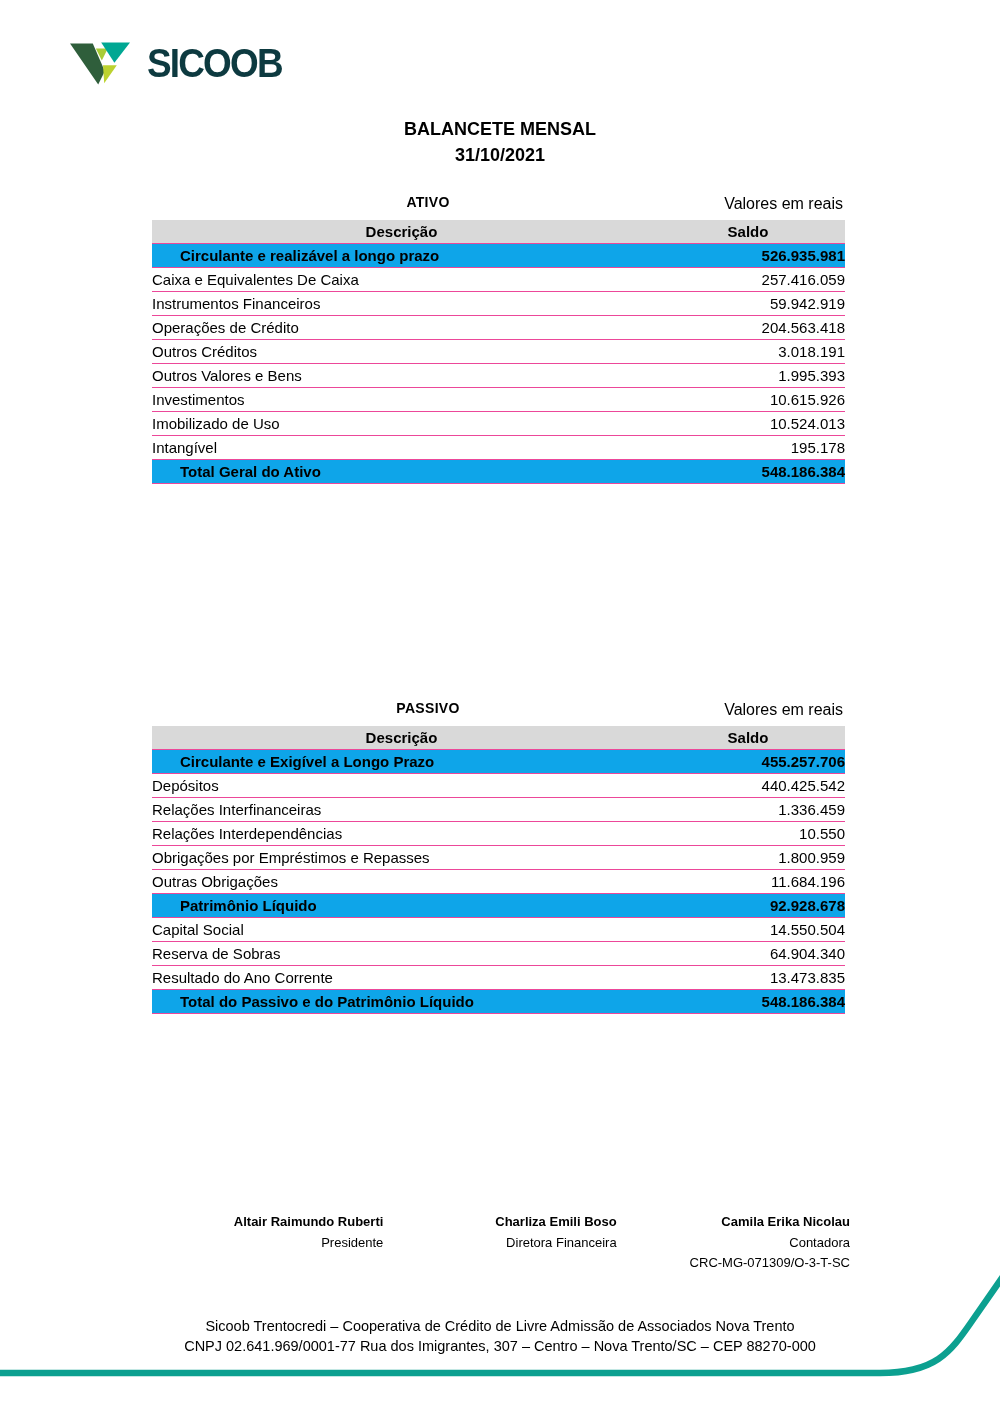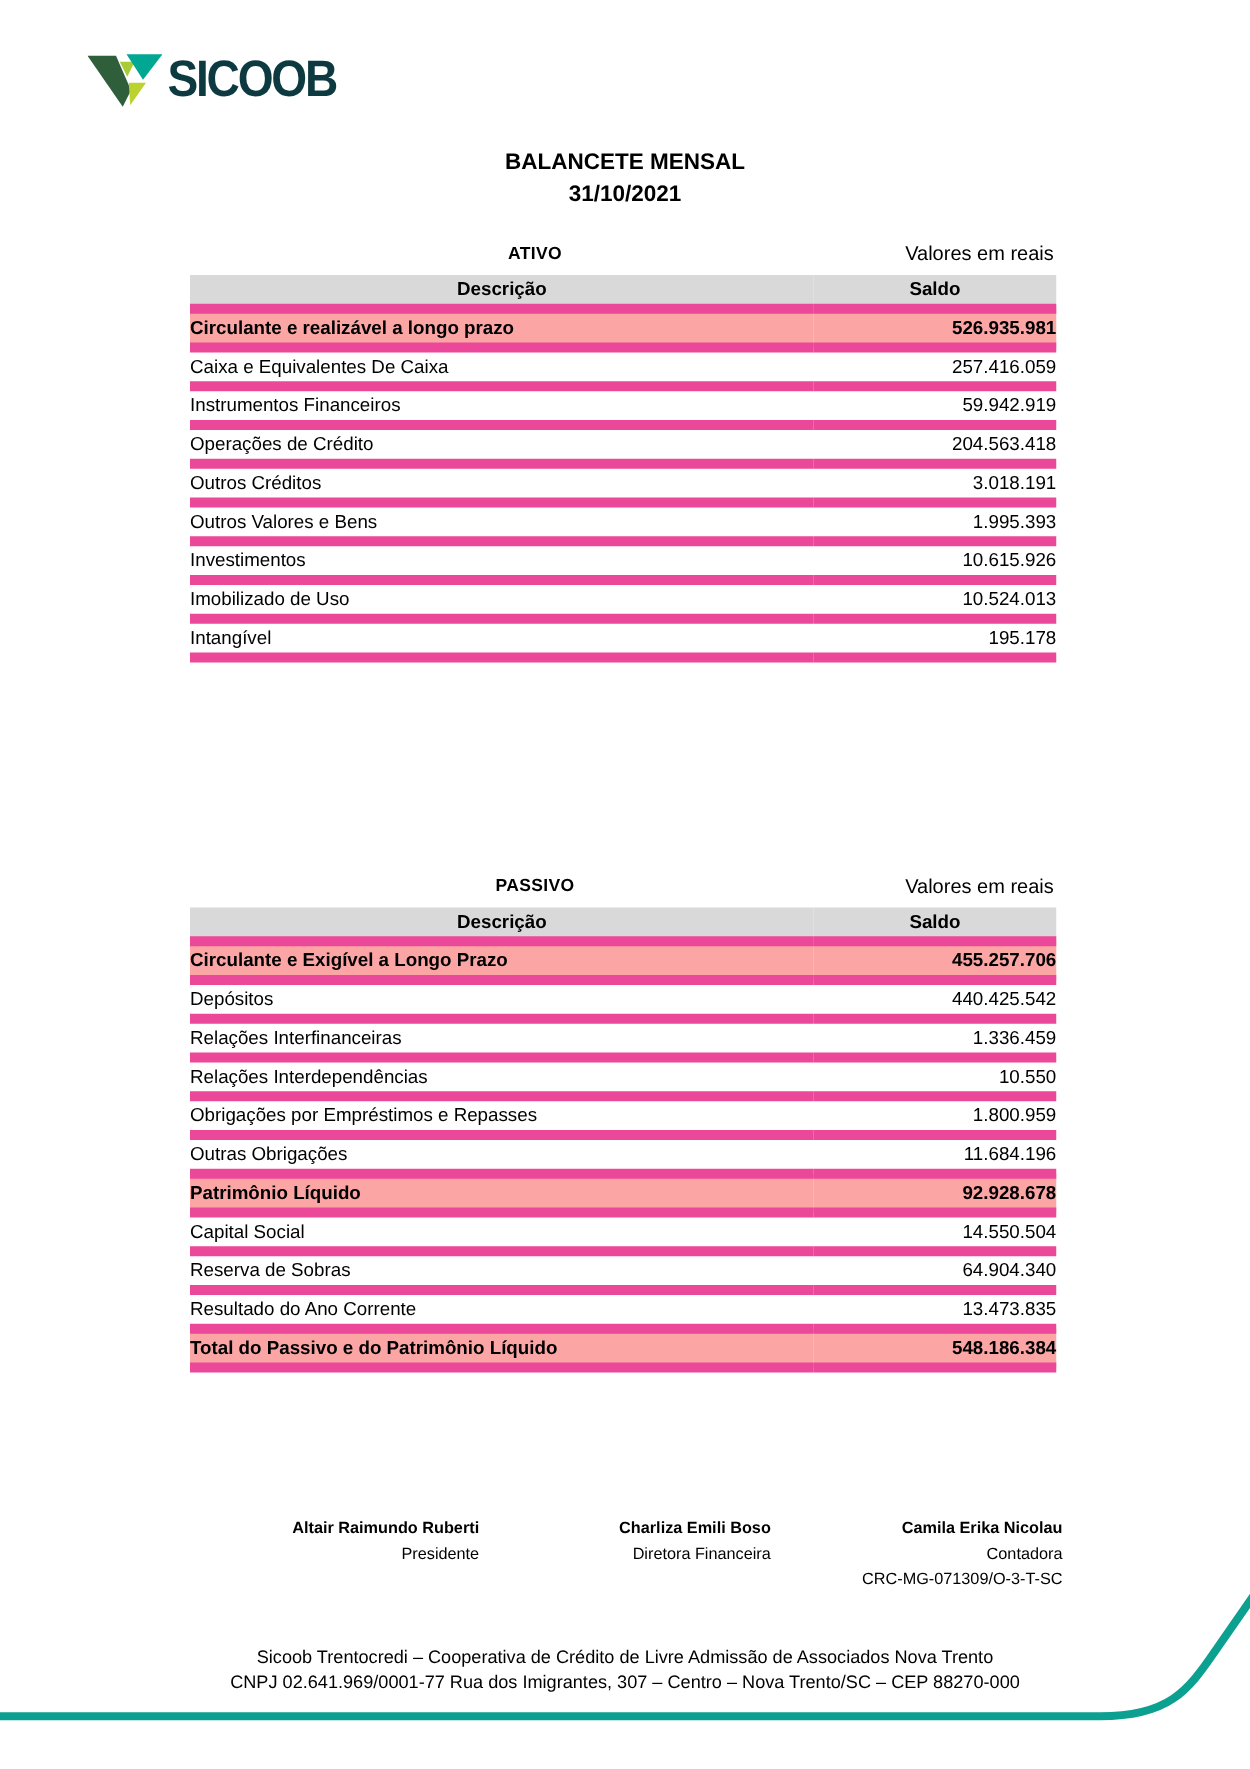--- a/index.html
+++ b/index.html
@@ -2,21 +2,21 @@
 <html><head>
 <meta charset="utf-8">
 <style>
   html,body { margin:0; padding:0; background:#ffffff; }
   .page {
     position:relative; width:1000px; height:1415px; background:#ffffff;
     overflow:hidden; font-family:"Liberation Sans", sans-serif; color:#000;
   }
 
   
-  .logo { position:absolute; left:70px; top:40px; display:flex; align-items:center; gap:4px; }
+  .logo { position:absolute; left:70px; top:40px; display:flex; align-items:flex-start; gap:17px; }
   .logo svg { width:60px; height:45px; display:block; }
   .wordmark {
     font-size:41px; font-weight:bold; letter-spacing:-2px; color:#0D3A40;
     transform:scaleX(.9); transform-origin:left center; white-space:nowrap;
   }
 
   
   .title-block { position:absolute; top:119px; left:0; width:100%; text-align:center;
                  font-size:18px; font-weight:bold; line-height:21px; }
   .title-block .date { margin-top:5px; }
@@ -24,27 +24,27 @@
   
   .fin-section { position:absolute; left:152px; width:693px; }
   #ativo-section   { top:194px; }
   #passivo-section { top:700px; }
   .section-head { position:relative; height:21px; margin-bottom:5px; }
   .section-label { position:absolute; left:276px; transform:translateX(-50%);
                    font-size:14px; font-weight:bold; letter-spacing:.3px; }
   .unit-note { position:absolute; right:2px; top:1px; font-size:16px; }
 
   table.balance { width:100%; border-collapse:collapse; font-size:15px; table-layout:fixed; }
-  table.balance th, table.balance td { height:23px; padding:0; border-bottom:8px solid #ec4899; vertical-align:middle; }
+  table.balance th, table.balance td { height:23px; padding:0; border-bottom:1px solid #ec4899; vertical-align:middle; }
   table.balance th { background:#D9D9D9; font-weight:bold; }
   th.desc { width:72%; text-align:center; }
   th.val  { width:28%; text-align:center; padding-right:20px; }
   td.desc { text-align:left;  padding-left:9px; }
   td.val  { text-align:right; padding-right:7px; }
-  tr.strong td { background:#fca5a5; font-weight:bold; }
+  tr.strong td { background:#0ea5e9; font-weight:bold;padding-left:28px; }
 
   
   .signatures { position:absolute; top:1212px; left:150px; width:700px; display:flex; }
   .sig { flex:1; text-align:right; font-size:13px; line-height:20.5px; }
   .sig .name { font-weight:bold; }
 
   
   .footer { position:absolute; top:1316px; left:0; width:100%; text-align:center;
             font-size:14.5px; line-height:20px; }
   .footer .bold { font-weight:normal; }
@@ -114,20 +114,24 @@
             <td class="val">10.615.926</td>
           </tr>
           <tr>
             <td class="desc">Imobilizado de Uso</td>
             <td class="val">10.524.013</td>
           </tr>
           <tr>
             <td class="desc">Intangível</td>
             <td class="val">195.178</td>
           </tr>
+          <tr class="strong">
+            <td class="desc">Total Geral do Ativo</td>
+            <td class="val">548.186.384</td>
+          </tr>
         </tbody>
     </table>
   </section>
 
   <section class="fin-section" id="passivo-section">
     <div class="section-head">
       <span class="section-label">PASSIVO</span>
       <span class="unit-note">Valores em reais</span>
     </div>
     <table class="balance">

